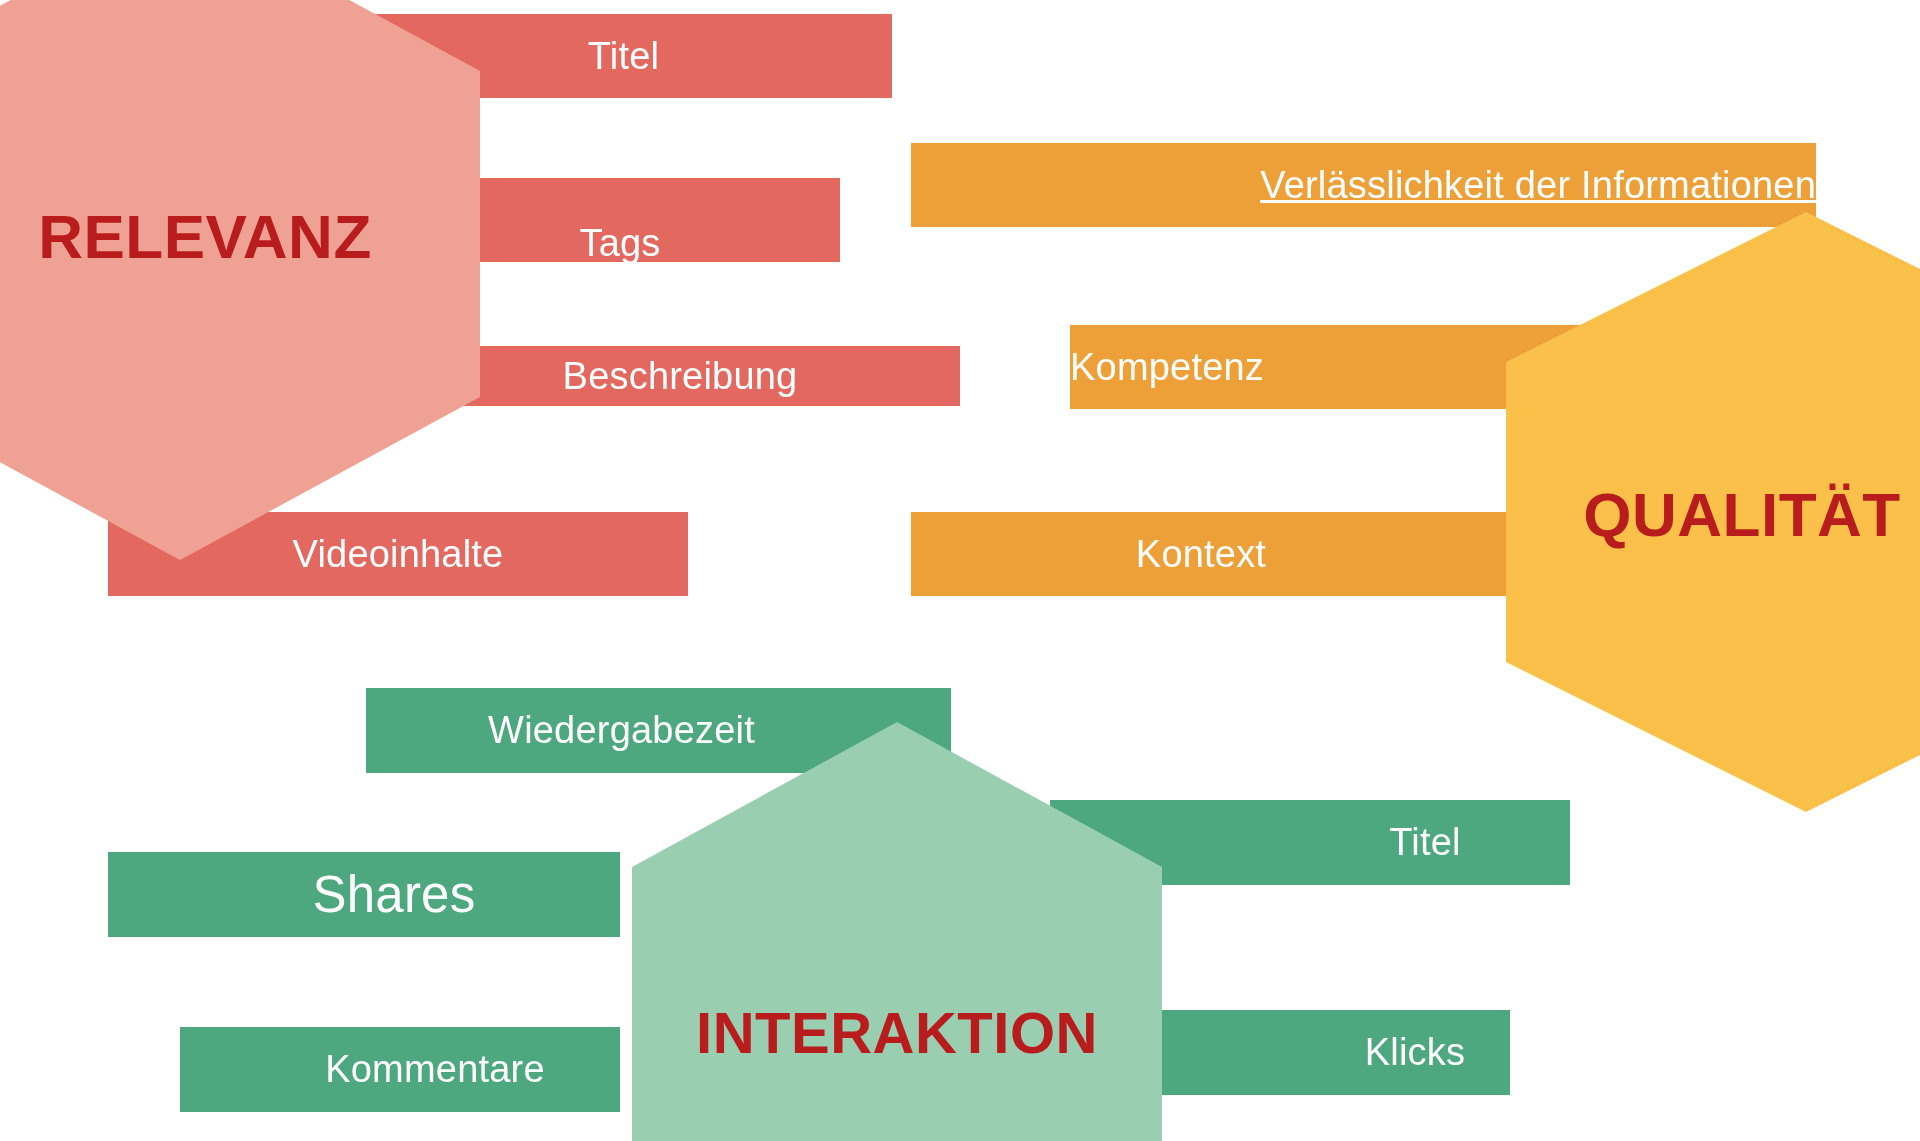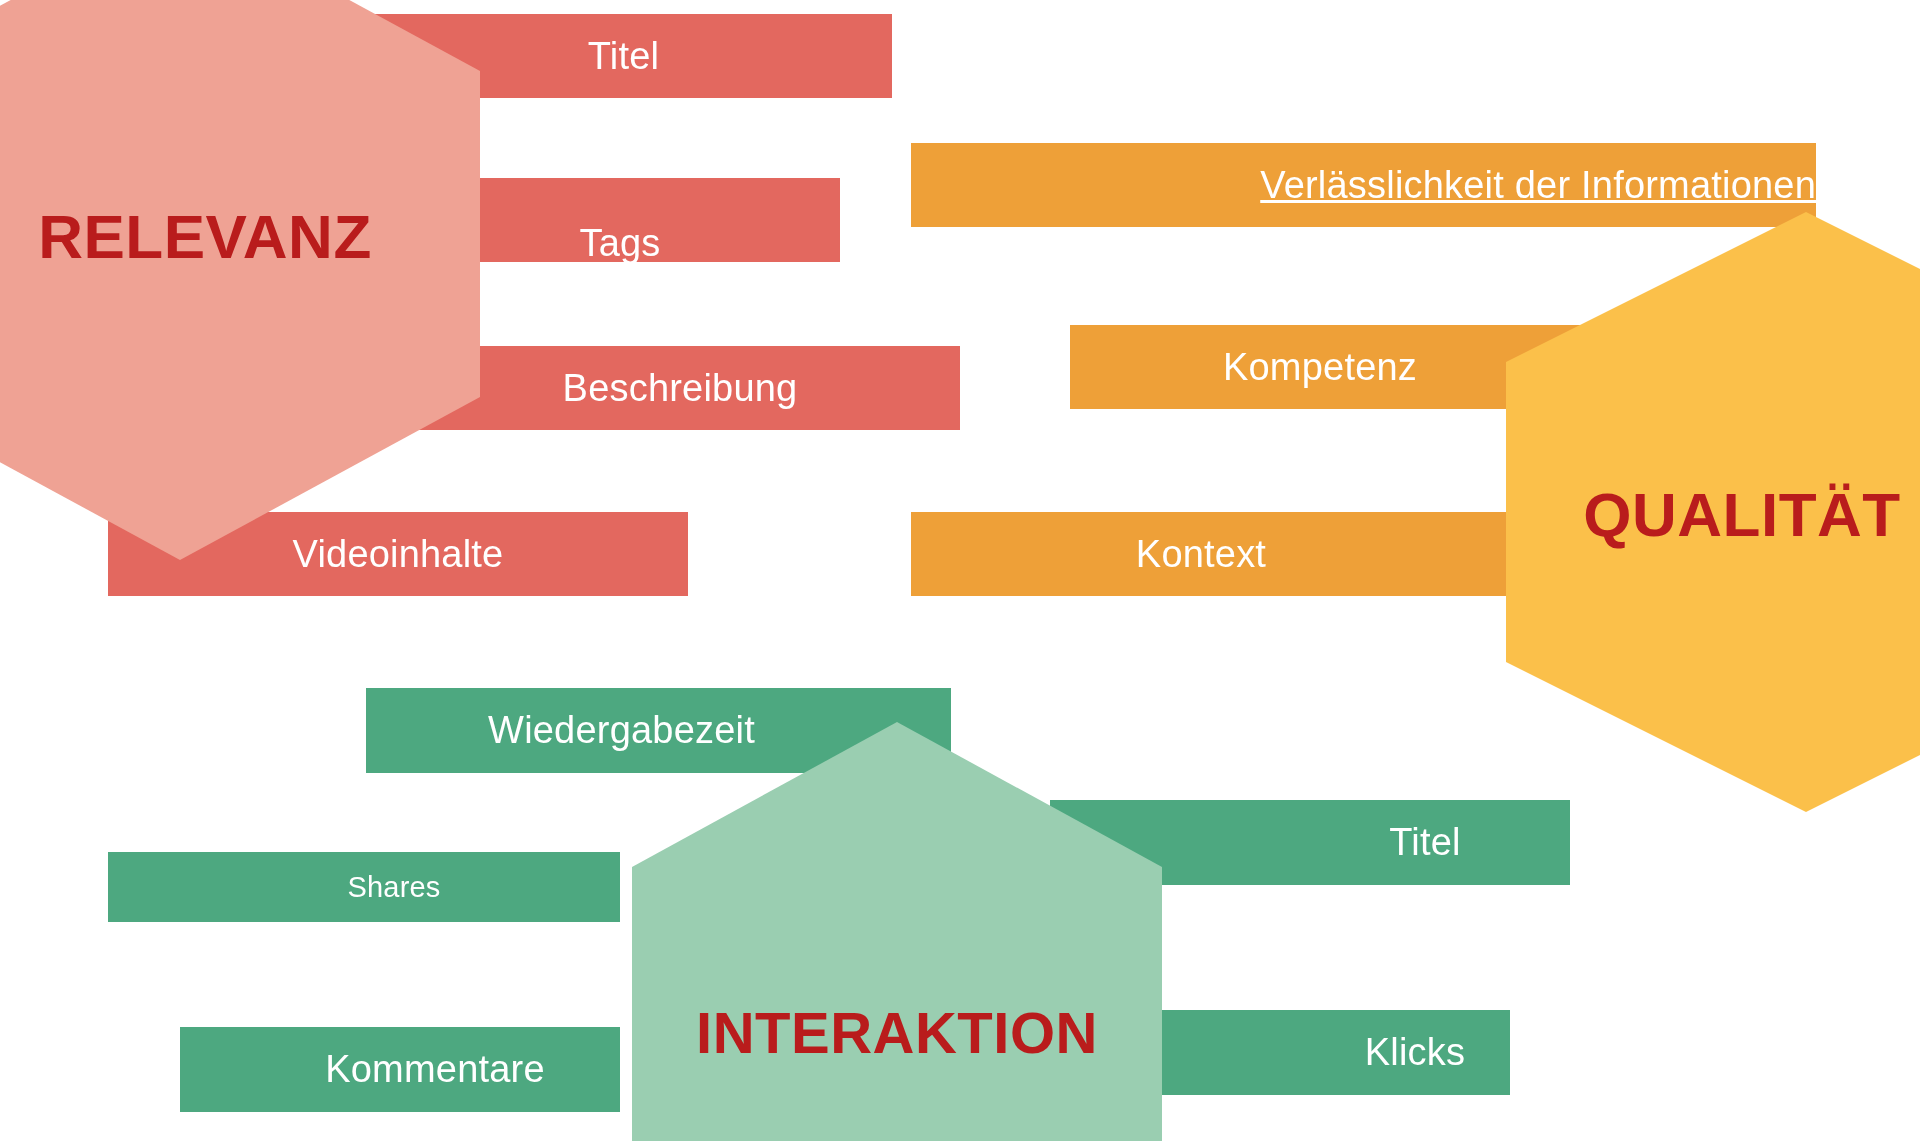--- a/index.html
+++ b/index.html
@@ -69,59 +69,59 @@
 <div id="stage">
 
   <div class="bar red layer-bar align-center" style="left:355px; top:14px; width:537px; height:84px; font-size:38px;">
     <span class="bar-label" style="text-align:center;">Titel</span>
   </div>
 
   <div class="bar red layer-bar align-center" style="left:400px; top:178px; width:440px; height:84px; font-size:38px;">
     <span class="bar-label" style="text-align:center;margin-top:47px;">Tags</span>
   </div>
 
-  <div class="bar red layer-bar align-center" style="left:400px; top:346px; width:560px; height:84px; font-size:38px;">
+  <div class="bar red layer-bar align-center" style="left:400px; top:346px; width:560px; height:60px; font-size:38px;">
     <span class="bar-label" style="text-align:center;">Beschreibung</span>
   </div>
 
   <div class="bar red layer-bar align-center" style="left:108px; top:512px; width:580px; height:84px; font-size:38px;">
     <span class="bar-label" style="text-align:center;">Videoinhalte</span>
   </div>
 
   <div class="hex layer-hex" style="left:-120px; top:-92px; width:600px; height:652px;">
     <svg class="hex-shape" viewBox="0 0 600 652" preserveAspectRatio="none">
       <polygon points="300,0 600,163 600,489 300,652 0,489 0,163" fill="#efa294"></polygon>
     </svg>
     <span class="hex-label" style="font-size:62px; margin-left:50px; margin-top:4px;">RELEVANZ</span>
   </div>
 
   <div class="bar orange layer-bar align-center" style="left:911px; top:143px; width:905px; height:84px; font-size:38px;">
     <span class="bar-label" style="text-align:right;text-decoration:underline;">Verlässlichkeit der Informationen</span>
   </div>
 
   <div class="bar orange layer-bar align-center" style="left:1070px; top:325px; width:630px; height:84px; font-size:38px;">
-    <span class="bar-label" style="text-align:center; padding-right:130px;">Kompetenz</span>
+    <span class="bar-label" style="padding-right:130px;">Kompetenz</span>
   </div>
 
   <div class="bar orange layer-bar align-center" style="left:911px; top:512px; width:620px; height:84px; font-size:38px;">
     <span class="bar-label" style="text-align:center; padding-right:40px;">Kontext</span>
   </div>
 
   <div class="hex layer-hex" style="left:1506px; top:212px; width:600px; height:600px;">
     <svg class="hex-shape" viewBox="0 0 600 600" preserveAspectRatio="none">
       <polygon points="300,0 600,150 600,450 300,600 0,450 0,150" fill="#fbc04a"></polygon>
     </svg>
     <span class="hex-label" style="font-size:62px; margin-right:128px; margin-top:4px;">QUALITÄT</span>
   </div>
 
   <div class="bar green layer-bar align-center" style="left:366px; top:688px; width:585px; height:85px; font-size:38px;">
     <span class="bar-label" style="text-align:center; padding-right:74px;">Wiedergabezeit</span>
   </div>
 
-  <div class="bar green layer-bar align-center" style="left:108px; top:852px; width:512px; height:70px; font-size:29px;">
+  <div class="bar green layer-bar align-center" style="left:108px; top:852px; width:512px; height:85px; font-size:51px;">
     <span class="bar-label" style="text-align:center; padding-left:60px;">Shares</span>
   </div>
 
   <div class="bar green layer-bar align-center" style="left:1050px; top:800px; width:520px; height:85px; font-size:38px;">
     <span class="bar-label" style="text-align:center; padding-left:230px;">Titel</span>
   </div>
 
   <div class="bar green layer-bar align-center" style="left:180px; top:1027px; width:440px; height:85px; font-size:38px;">
     <span class="bar-label" style="text-align:center; padding-left:70px;">Kommentare</span>
   </div>

